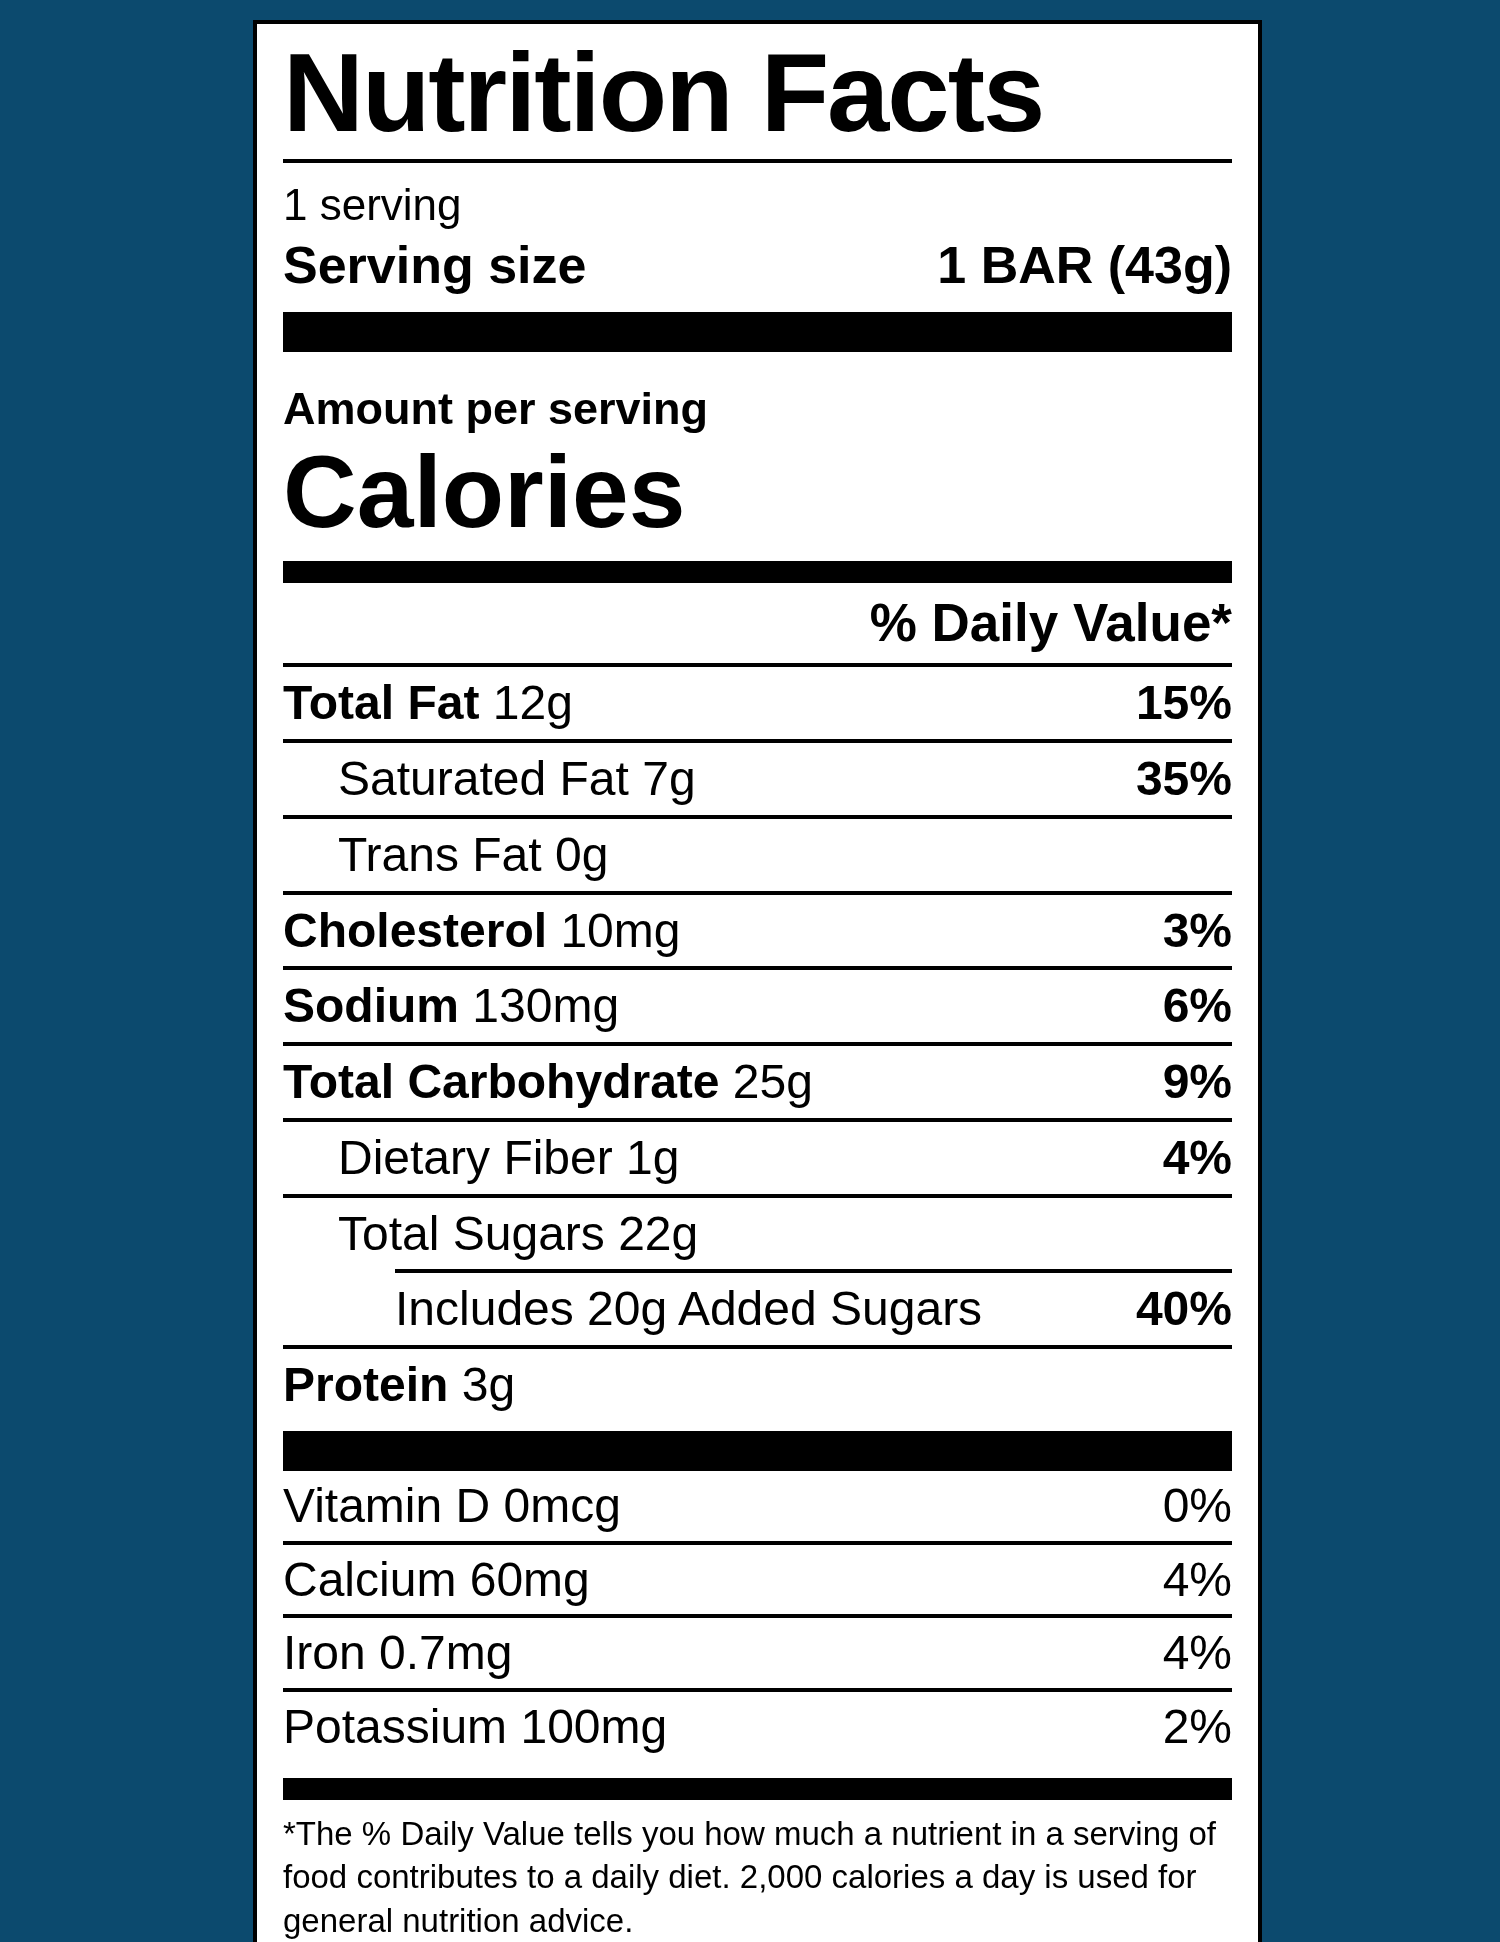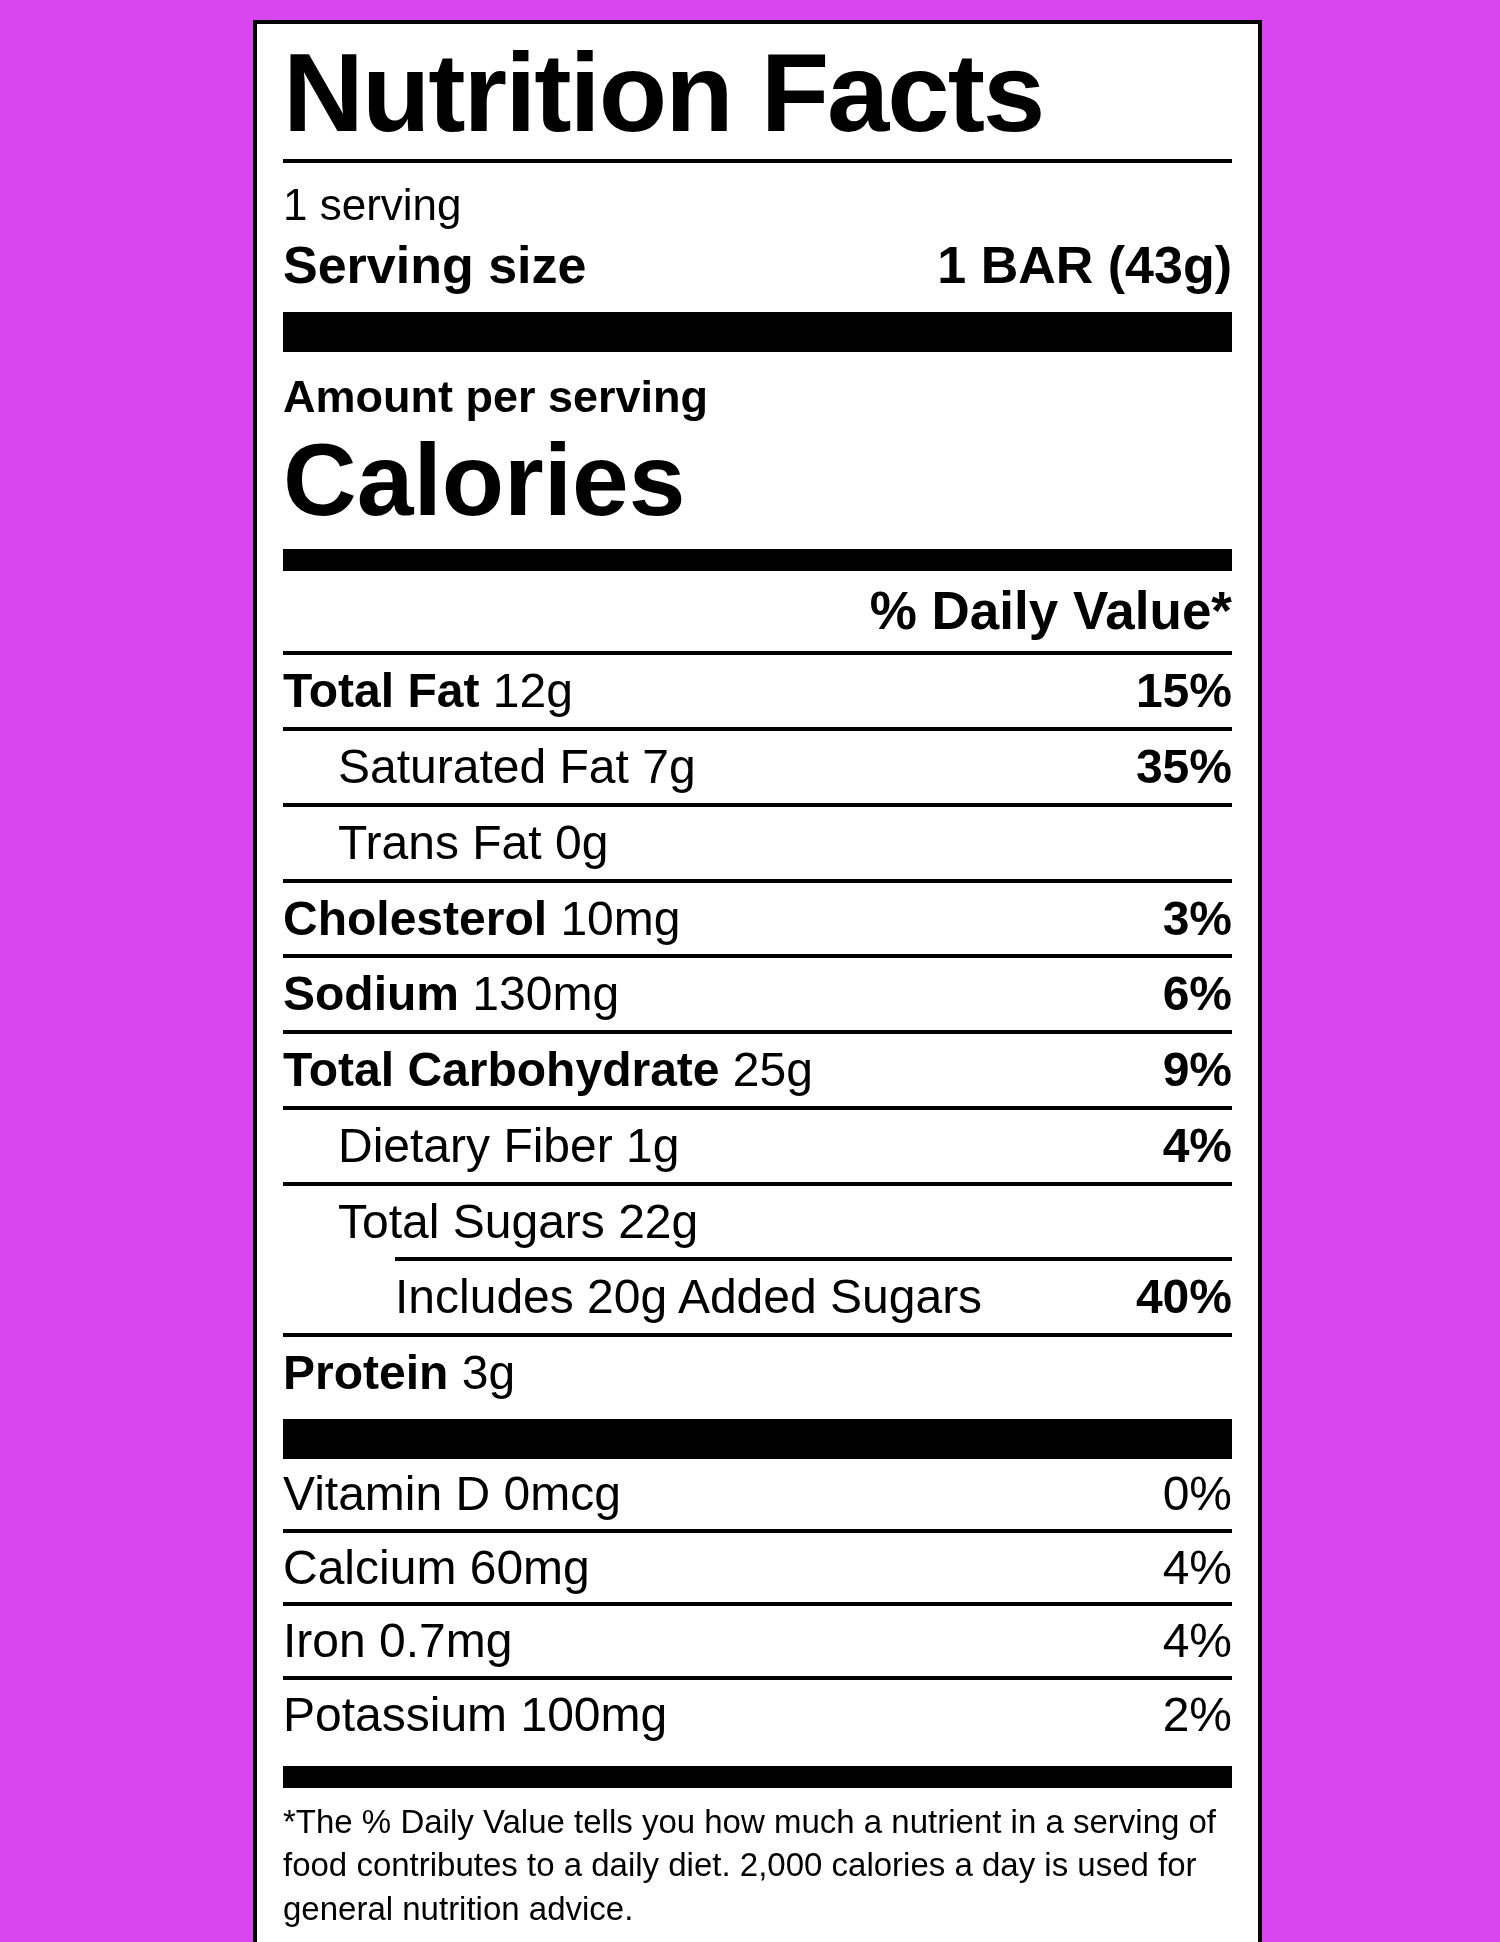--- a/index.html
+++ b/index.html
@@ -3,21 +3,21 @@
 <meta charset="utf-8">
 <style>
   * { box-sizing: border-box; margin: 0; padding: 0; }
   html, body { background: #ffffff; }
   body {
     width: 1500px; height: 1942px;
     font-family: "Liberation Sans", "DejaVu Sans", sans-serif;
     color: #000000;
     position: relative;
   }
-  .canvas { width: 1500px; height: 1942px; position: relative; background: #d946ef; }
+  .canvas { width: 1500px; height: 1942px; position: relative; background: #0c4a6e; }
 
   .nf-label {
     position: absolute;
     left: 253px; top: 20px;
     width: 1009px;
     background: #ffffff;
     border: 4px solid #000000;
     padding: 10px 26px 24px 26px;
   }
 
@@ -52,21 +52,21 @@
   .bar-thick { height: 40px; }
   .bar-med  { height: 22px; }
   .bar1 { margin-top: 18px; }
   .bar2 { margin-top: 10px; }
   .bar3 { margin-top: 10px; }
   .bar4 { margin-top: 16px; }
 
   .nf-aps {
     font-size: 45px;
     font-weight: 700;
-    margin-top: 20px;
+    margin-top: 32px;
     line-height: 1.1;
   }
 
   .nf-calrow {
     display: flex;
     justify-content: space-between;
     align-items: baseline;
     margin-top: 0;
   }
   .nf-cal-label { font-size: 102px; font-weight: 700; line-height: 1.15; }

